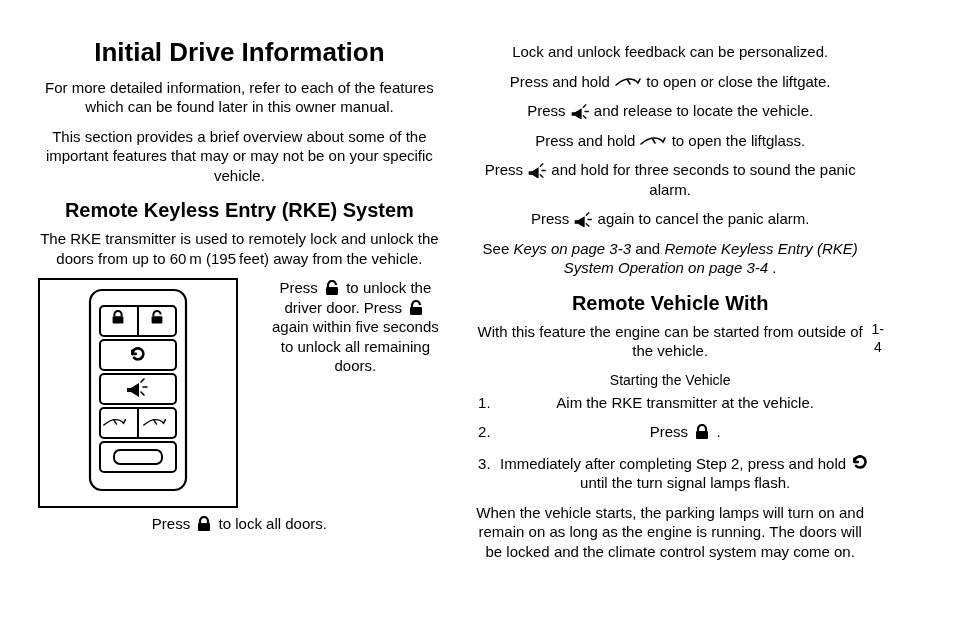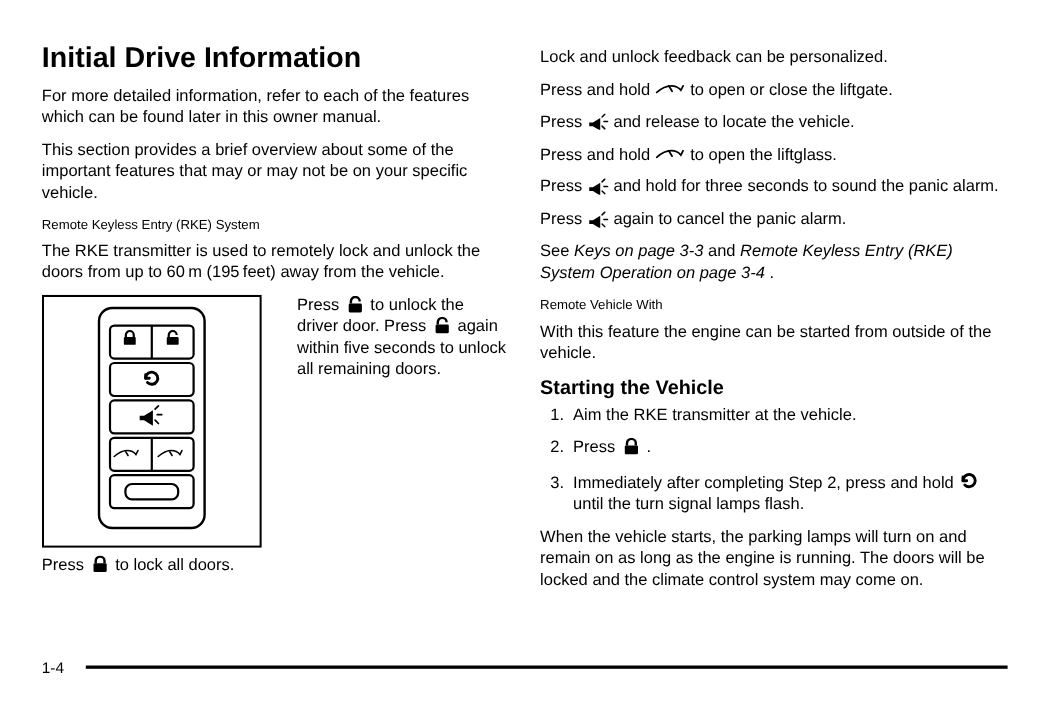--- a/index.html
+++ b/index.html
@@ -8,48 +8,49 @@
     width: 954px;
     height: 638px;
     background: #fff;
     font-family: Arial, Helvetica, sans-serif;
     color: #000;
     font-size: 15px;
     line-height: 1.3;
   }
   .page {
     box-sizing: border-box;
-    padding: 36px 38px 22px 38px;
-    display: flex;
-    flex-direction: column;
+    padding: 36px 38px 10px 38px;
+    display: flex;
+    flex-direction: row;
     height: 100%;
+    text-align: center;
   }
   .cols {
     display: flex;
     gap: 28px;
     flex: 1 1 auto;
     overflow: hidden;
   }
   .col {
     flex: 1 1 0;
     min-width: 0;
   }
   h1 {
     font-size: 26px;
     font-weight: bold;
     margin: 0 0 8px 0;
   }
   h2 {
-    font-size: 12px;
+    font-size: 20px;
+    font-weight: bold;
+    margin: 12px 0 4px 0;
+  }
+  h3 {
+    font-size: 14px;
     font-weight: normal;
-    margin: 12px 0 4px 0;
-  }
-  h3 {
-    font-size: 18px;
-    font-weight: bold;
     margin: 10px 0 2px 0;
   }
   p {
     margin: 6px 0 10px 0;
   }
   .remote-row {
     display: flex;
     align-items: flex-start;
     gap: 32px;
     margin-top: 10px;
@@ -73,21 +74,21 @@
     margin: 4px 0 8px 0;
     padding-left: 26px;
   }
   ol li {
     margin-bottom: 10px;
     padding-left: 4px;
   }
   .footer {
     display: flex;
     align-items: center;
-    gap: 12px;
+    gap: 24px;
     margin-top: 12px;
   }
   .footer .pn {
     font-size: 14px;
     padding-right: 8px;
   }
   .footer .rule {
     flex: 1 1 auto;
     height: 3px;
     background: #000;

